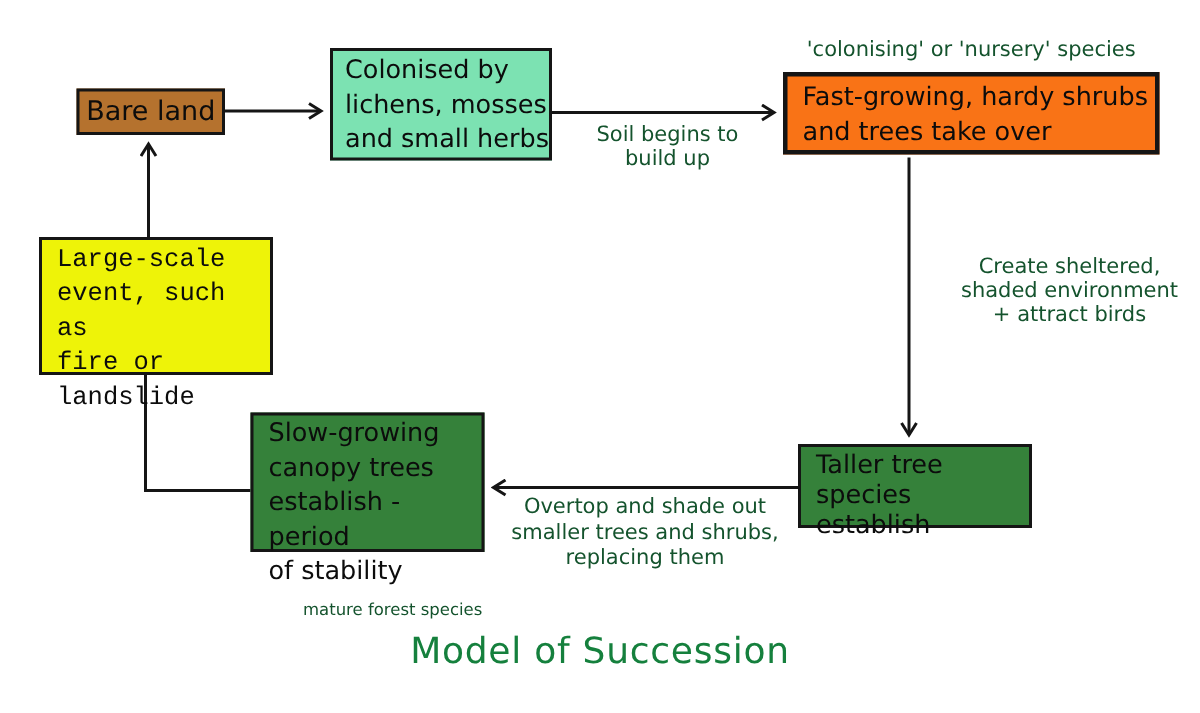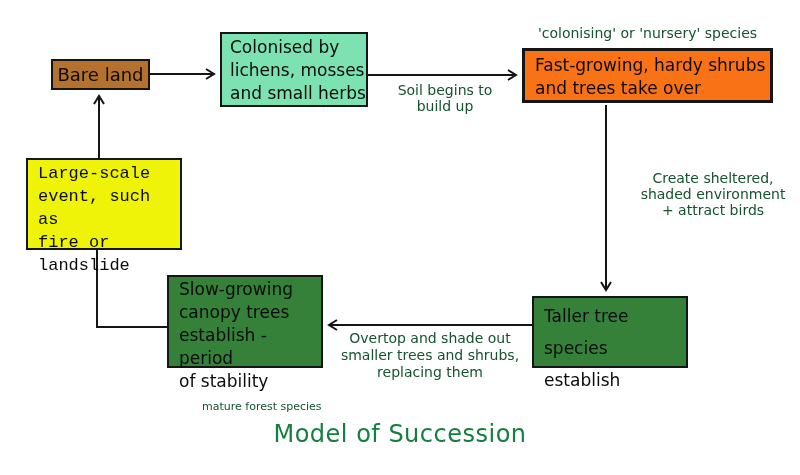--- a/index.html
+++ b/index.html
@@ -30,21 +30,21 @@
     color:#14532d;
     z-index:1;
   }
   .box-bare{left:51px;top:59px;width:99px;height:31px;
     display:flex;align-items:center;justify-content:center;
     font-size:18px;}
   .box-colonised{left:220px;top:32px;width:148px;height:75px;padding:2px 0 0 8px;}
   .box-fast{left:522px;top:48px;width:251px;height:55px;padding:3px 0 0 10px;border-width:3px;}
   .box-event{left:26px;top:158px;width:156px;height:92px;padding:2px 16px 0 10px;font-family:Liberation Mono, monospace;}
   .box-slow{left:167px;top:275px;width:156px;height:93px;padding:1px 0 2px 10px;}
-  .box-taller{left:532px;top:296px;width:156px;height:72px;padding:2px 0 16px 10px;line-height:32px;}
+  .box-taller{left:532px;top:296px;width:156px;height:56px;padding:2px 0 16px 10px;line-height:20px;}
   .lbl-colonising{left:522px;top:25px;width:251px;text-align:center;}
   .lbl-soil{left:370px;top:82px;width:150px;text-align:center;}
   .lbl-sheltered{left:612px;top:170px;width:170px;text-align:center;margin-left:16px;}
   .lbl-overtop{left:340px;top:330px;width:180px;text-align:center;line-height:17px;}
   .lbl-mature{left:170px;top:399px;width:170px;font-size:11px;margin-left:32px;}
   .diagram-title{
     position:absolute;left:0;top:420px;width:800px;
     text-align:center;font-size:24px;line-height:28px;
     color:#15803d;letter-spacing:0.5px;z-index:1;
   }

